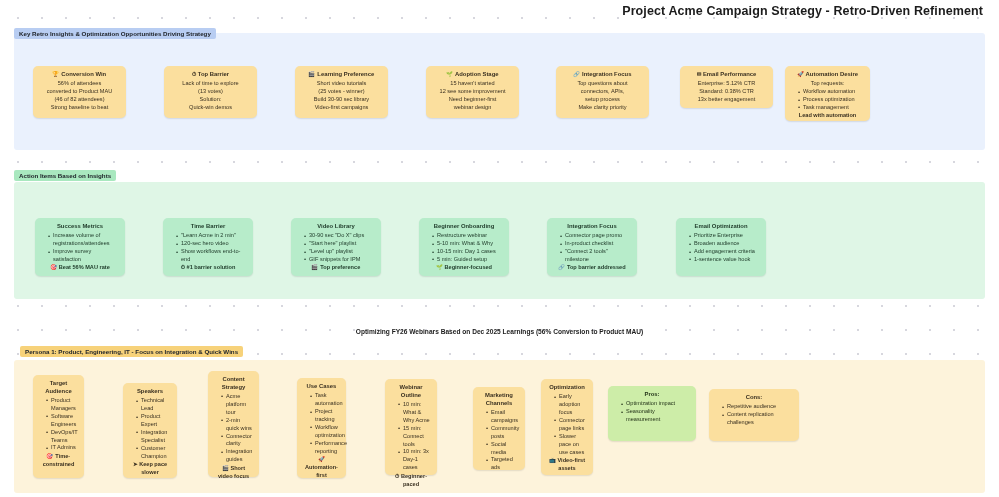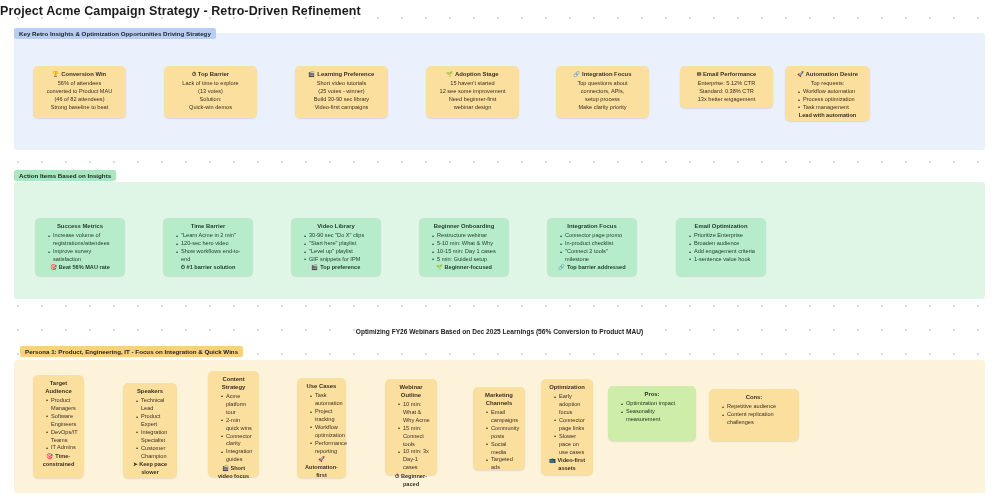--- a/index.html
+++ b/index.html
@@ -16,22 +16,23 @@
     position:absolute;inset:0;
     background-image:radial-gradient(#d7d7de 0.8px, transparent 0.9px);
     background-size:24px 24px;
     background-position:6px 6px;
     pointer-events:none;
   }
   .page{position:relative;width:999px;height:497px;}
 
   .title{
     position:absolute;top:4px;left:0;width:967px;
-    text-align:left;font-size:12.5px;font-weight:bold;color:#1c1c1c;
+    text-align:right;font-size:12.5px;font-weight:bold;color:#1c1c1c;
     letter-spacing:.1px;
+    padding-left:16px;
   }
 
   
   .band{position:absolute;border-radius:3px;}
   .band.blue{background:#eaf1fd;}
   .band.green{background:#dff6e6;}
   .band.yellow{background:#fdf3db;}
 
   .band-label{
     position:absolute;

